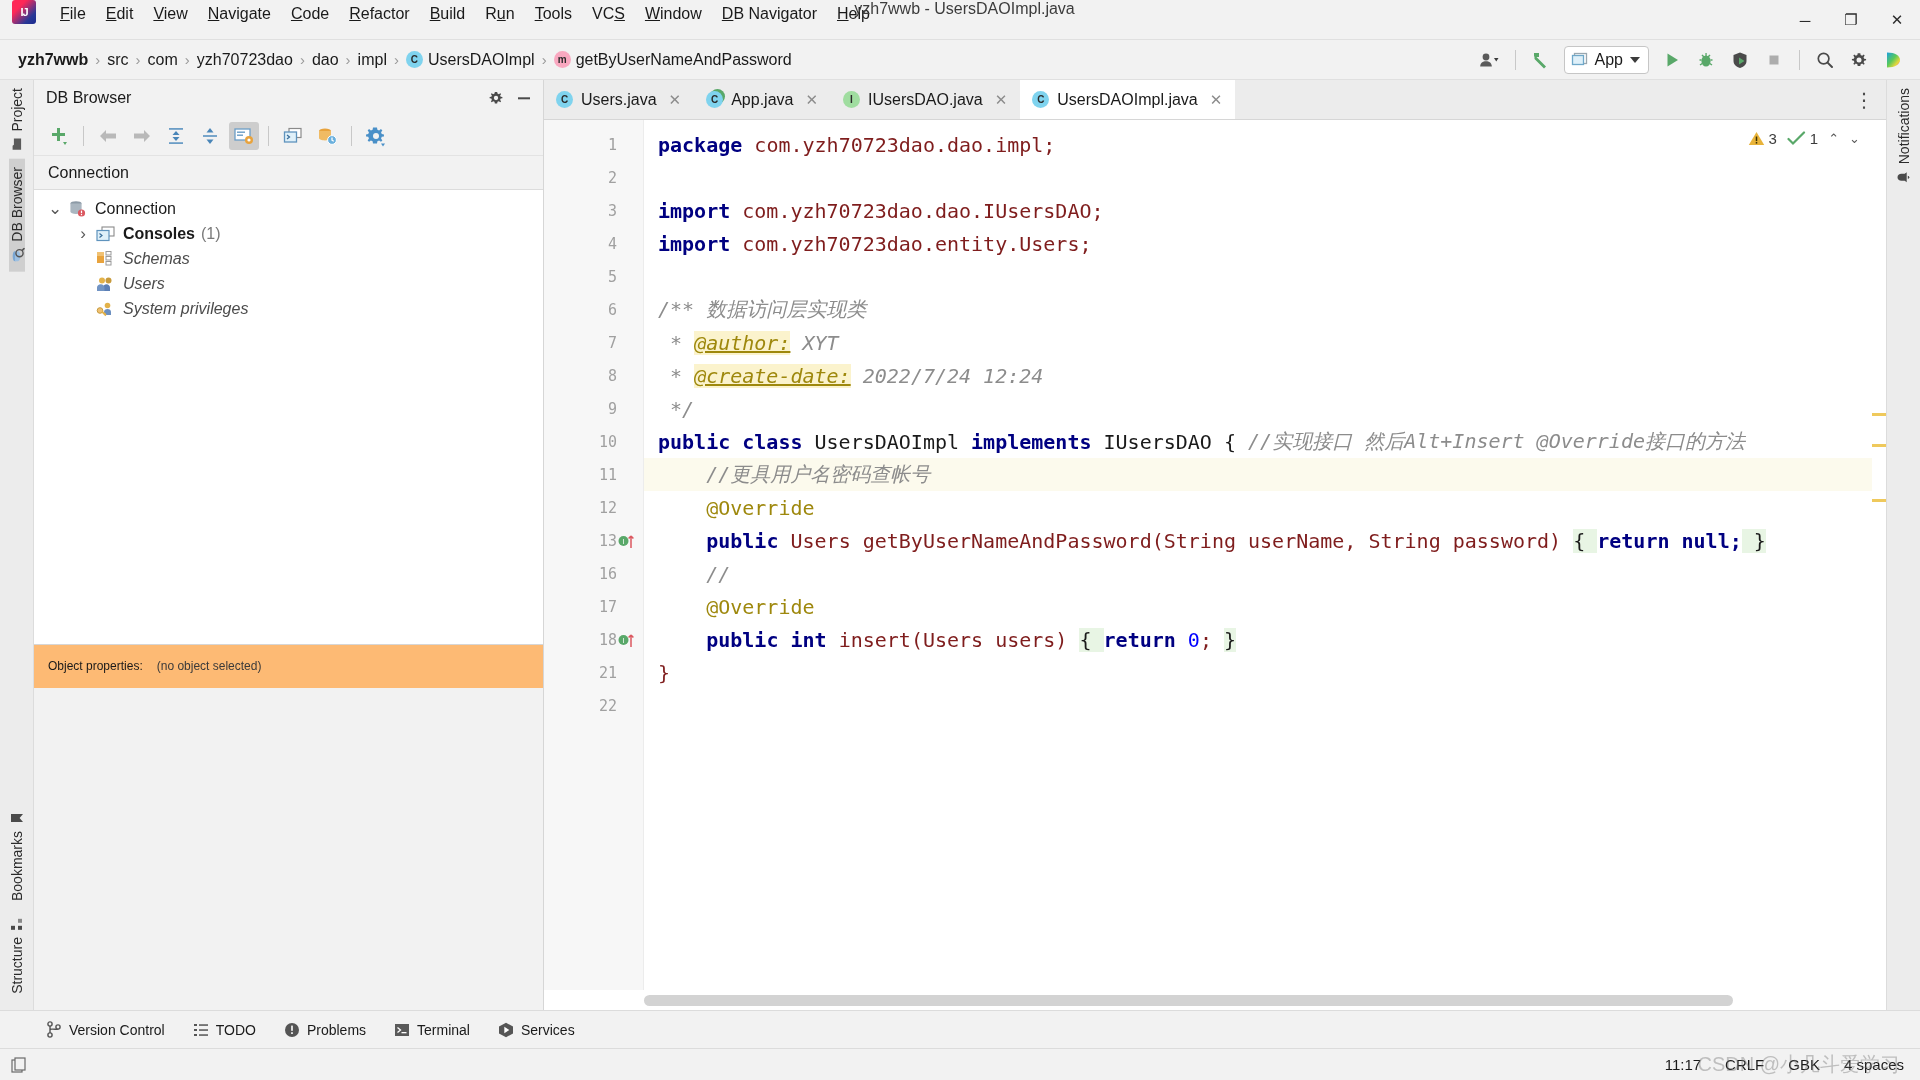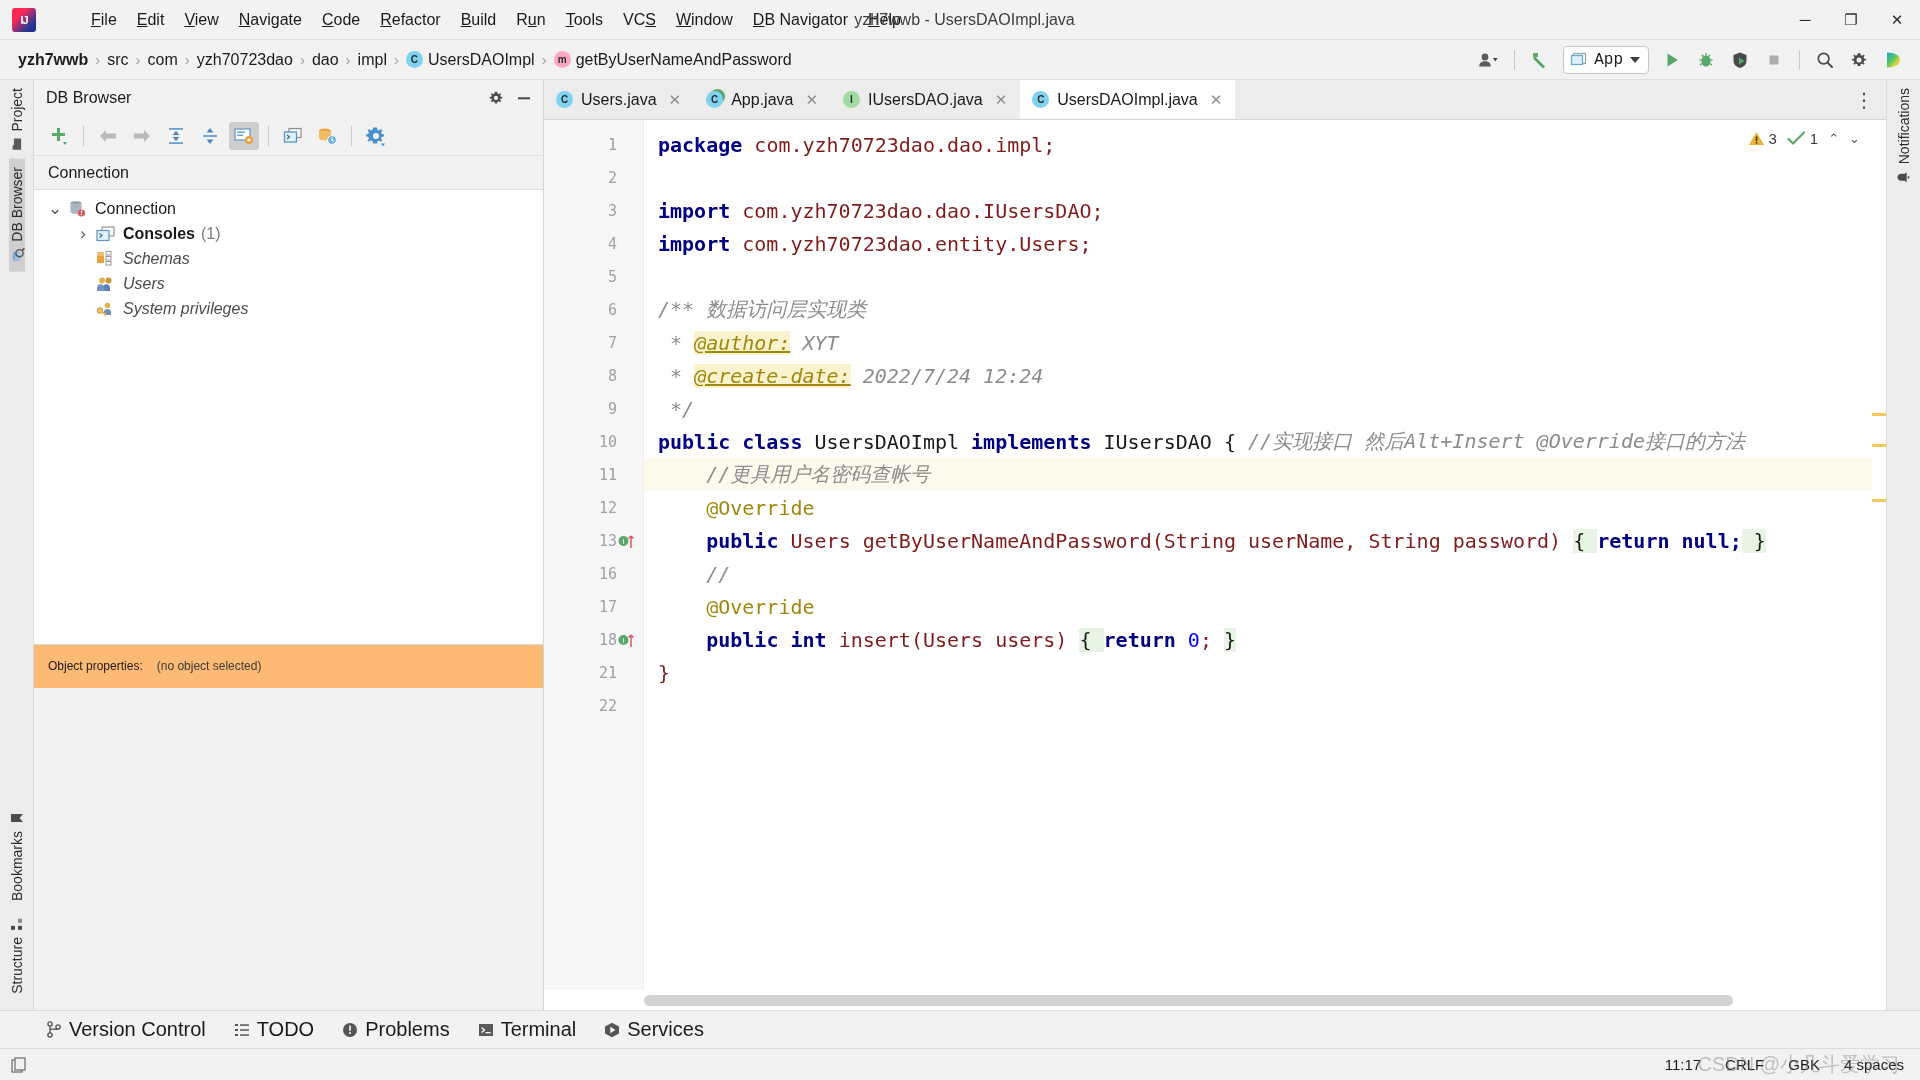--- a/index.html
+++ b/index.html
@@ -8,22 +8,22 @@
     font-family: "Liberation Sans", sans-serif;
     font-size: 16px;
     background: #f2f2f2;
     color: #1a1a1a;
     -webkit-font-smoothing: antialiased;
   }
   .app { width:1920px; height:1080px; display:flex; flex-direction:column; background:#f2f2f2; }
 
   
   .titlebar {
-    height:40px; background:#f2f2f2; display:flex; align-items:center;
-    border-bottom:1px solid #e0e0e0; position:relative; flex:0 0 40px;gap:31px;
+    height:40px; background:#f2f2f2; display:flex; align-items:flex-start;
+    border-bottom:1px solid #e0e0e0; position:relative; flex:0 0 40px;
   }
   .ij-logo {
     width:24px; height:24px; margin-left:12px; margin-right:14px;
     border-radius:3px;
     background:linear-gradient(135deg,#fe2857 0%,#fe2857 30%,#293896 75%,#1b2a8f 100%);
     position:relative; flex:0 0 auto;
   }
   .ij-logo:after{
     content:"IJ"; position:absolute; inset:0; color:#fff; font-size:11px; font-weight:bold;
     display:flex; align-items:center; justify-content:center; letter-spacing:-1px;
@@ -60,21 +60,21 @@
   .badge-m { background:#f9a8c0; }
   .badge-i { background:#a0dda0; }
 
   .nav-right { margin-left:auto; display:flex; align-items:center; gap:0; padding-right:10px; }
   .nav-icon { width:34px;height:30px;display:flex;align-items:center;justify-content:center;cursor:default; }
   .vsep { width:1px; height:20px; background:#c8c8c8; margin:0 8px; }
   .runcfg {
     display:flex; align-items:center; gap:7px; border:1px solid #c6c6c6; background:#fff;
     border-radius:4px; height:28px; padding:0 8px 0 6px; margin:0 6px; cursor:default;
   }
-  .runcfg-label { font-size:16px; color:#1a1a1a;font-family:Liberation Mono, monospace; }
+  .runcfg-label { font-size:16px; color:#1a1a1a; }
   .caret { width:0;height:0;border-left:5px solid transparent;border-right:5px solid transparent;border-top:6px solid #3c3c3c; }
 
   
   .body { flex:1 1 auto; display:flex; min-height:0; }
 
   
   .stripe {
     width:34px; flex:0 0 34px; background:#ececec; border-right:1px solid #dcdcdc;
     display:flex; flex-direction:column; align-items:center; position:relative;
   }
@@ -178,21 +178,21 @@
   .stripe-right {
     width:34px; flex:0 0 34px; background:#ececec; border-left:1px solid #dcdcdc;
     display:flex; flex-direction:column; align-items:center;
   }
 
   
   .bottombar {
     height:38px; flex:0 0 38px; background:#f2f2f2; border-top:1px solid #dcdcdc;
     display:flex; align-items:center; padding-left:34px; gap:4px;
   }
-  .bb-item { display:flex; align-items:center; gap:7px; padding:4px 12px; font-size:20px; color:#1a1a1a; cursor:default; border-radius:3px; }
+  .bb-item { display:flex; align-items:center; gap:7px; padding:4px 12px; font-size:14px; color:#1a1a1a; cursor:default; border-radius:3px; }
 
   .statusbar {
     height:32px; flex:0 0 32px; background:#f2f2f2; border-top:1px solid #dcdcdc;
     display:flex; align-items:center; padding:0 16px 0 10px; font-size:15px; color:#1a1a1a; position:relative;
   }
   .sb-right { margin-left:auto; display:flex; align-items:center; gap:24px; }
   .sb-item { cursor:default; }
   .watermark {
     position:absolute; right:20px; top:2px; font-size:20px; color:rgba(120,120,120,0.42);
     font-family:"Liberation Sans",sans-serif; pointer-events:none; white-space:nowrap;

